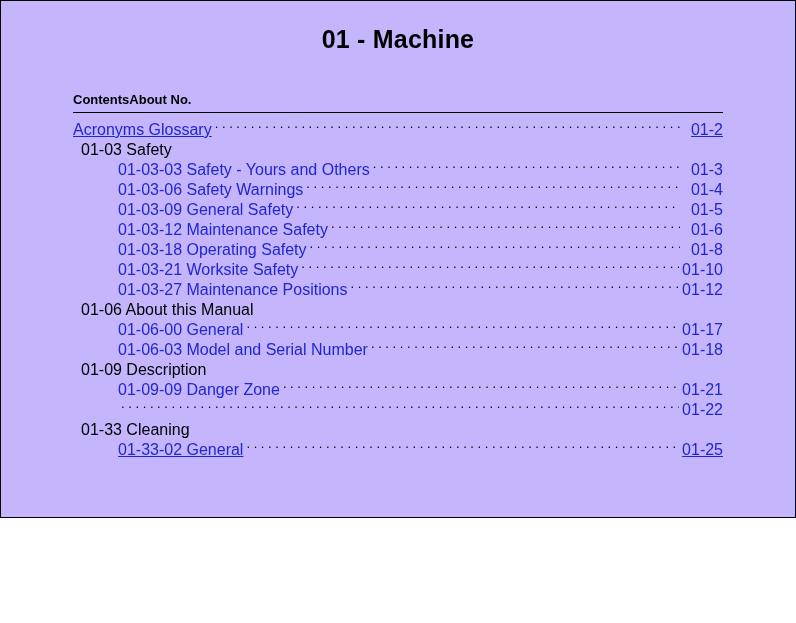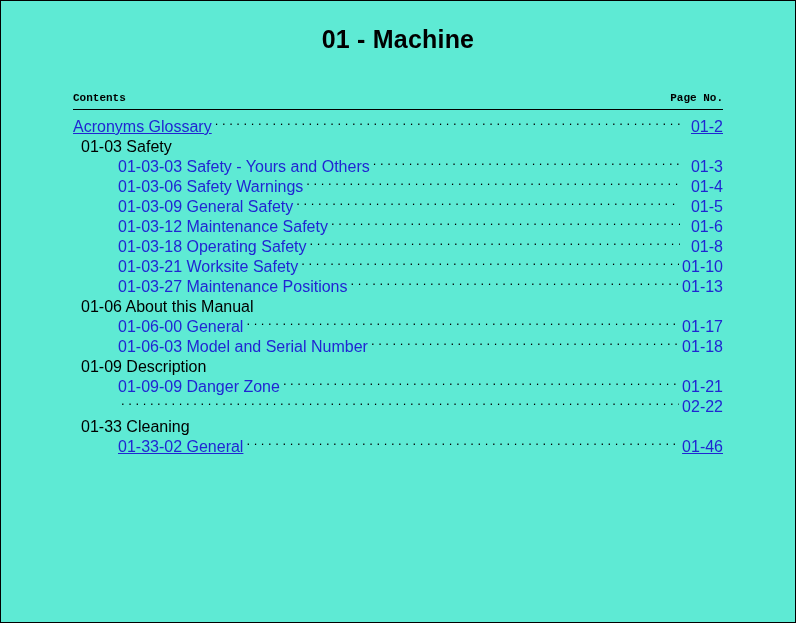--- a/index.html
+++ b/index.html
@@ -13,45 +13,43 @@
     font-family: "Liberation Sans", sans-serif;
     color: #000000;
     position: relative;
     overflow: hidden;
   }
   .page {
     position: absolute;
     left: 0;
     top: 0;
     width: 796px;
-    height: 623px;
+    height: 518px;
     box-sizing: border-box;
     border: 1px solid #000000;
-    background: #5eead4;
+    background: #c4b5fd;
   }
   .title {
     text-align: center;
     font-size: 25px;
     font-weight: bold;
     color: #000000;
     margin-top: 24px;
     letter-spacing: 0.2px;
   }
   .toc {
     margin: 38px 72px 0 72px;
   }
   .toc-header {
     display: flex;
-    justify-content: space-between;
     align-items: baseline;
-    font-size: 11px;
+    font-size: 13px;
     font-weight: bold;
     color: #000000;
     padding-bottom: 5px;
-    font-family: Liberation Mono, monospace;
   }
   .rule {
     border: none;
     border-top: 1px solid #000000;
     margin: 0 0 7px 0;
   }
   .entry {
     display: flex;
     align-items: baseline;
     font-size: 16px;
@@ -106,21 +104,21 @@
 <body>
 
 <div class="page">
 
   <div class="title">01 - Machine</div>
 
   <div class="toc">
 
     <div class="toc-header">
       <span>Contents</span>
-      <span>Page No.</span>
+      <span>About No.</span>
     </div>
 
     <hr class="rule">
 
     <div id="toc-entries">
         <div class="entry indent-0 link underline">
           <span class="label">Acronyms Glossary</span>
           <span class="dots"></span>
           <span class="page-no">01-2</span>
         </div>
@@ -155,21 +153,21 @@
           <span class="page-no">01-8</span>
         </div>
         <div class="entry indent-1 link">
           <span class="label">01-03-21 Worksite Safety</span>
           <span class="dots"></span>
           <span class="page-no">01-10</span>
         </div>
         <div class="entry indent-1 link">
           <span class="label">01-03-27 Maintenance Positions</span>
           <span class="dots"></span>
-          <span class="page-no">01-13</span>
+          <span class="page-no">01-12</span>
         </div>
         <div class="entry indent-0 plain section">
           <span class="label">01-06 About this Manual</span>
           <span class="dots"></span>
           <span class="page-no"></span>
         </div>
         <div class="entry indent-1 link">
           <span class="label">01-06-00 General</span>
           <span class="dots"></span>
           <span class="page-no">01-17</span>
@@ -184,29 +182,29 @@
           <span class="dots"></span>
           <span class="page-no"></span>
         </div>
         <div class="entry indent-1 link">
           <span class="label">01-09-09 Danger Zone</span>
           <span class="dots"></span>
           <span class="page-no">01-21</span>
         </div>
         <div class="entry indent-1 link">
           <span class="dots"></span>
-          <span class="page-no">02-22</span>
+          <span class="page-no">01-22</span>
         </div>
         <div class="entry indent-0 plain section">
           <span class="label">01-33 Cleaning</span>
           <span class="dots"></span>
           <span class="page-no"></span>
         </div>
         <div class="entry indent-1 link underline">
           <span class="label">01-33-02 General</span>
           <span class="dots"></span>
-          <span class="page-no">01-46</span>
+          <span class="page-no">01-25</span>
         </div>
       </div>
 
   </div>
 
 </div>
 
 </body></html>

